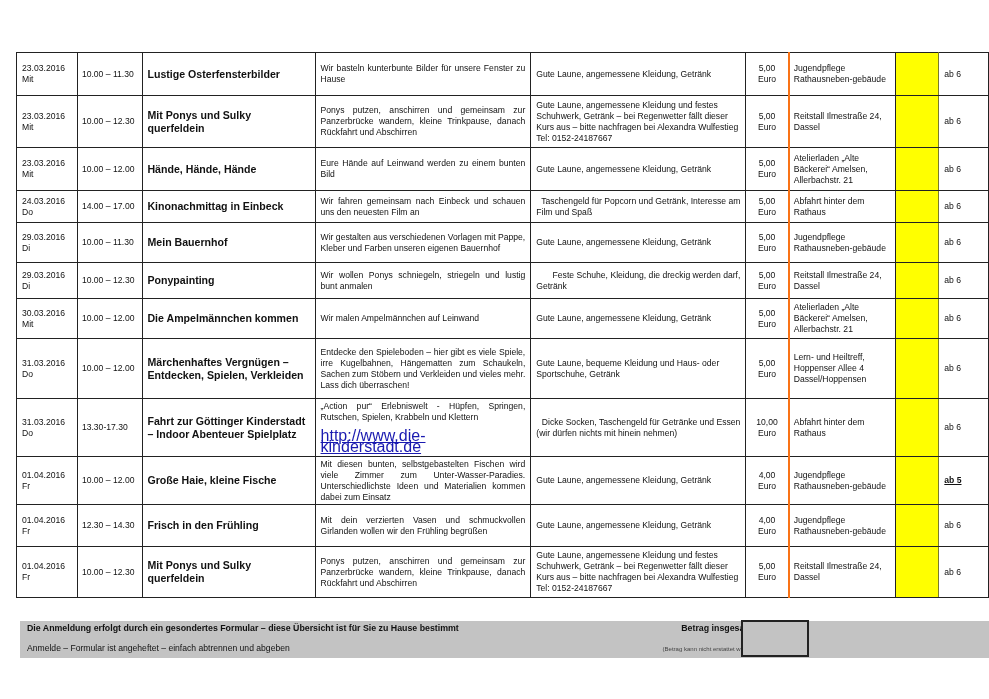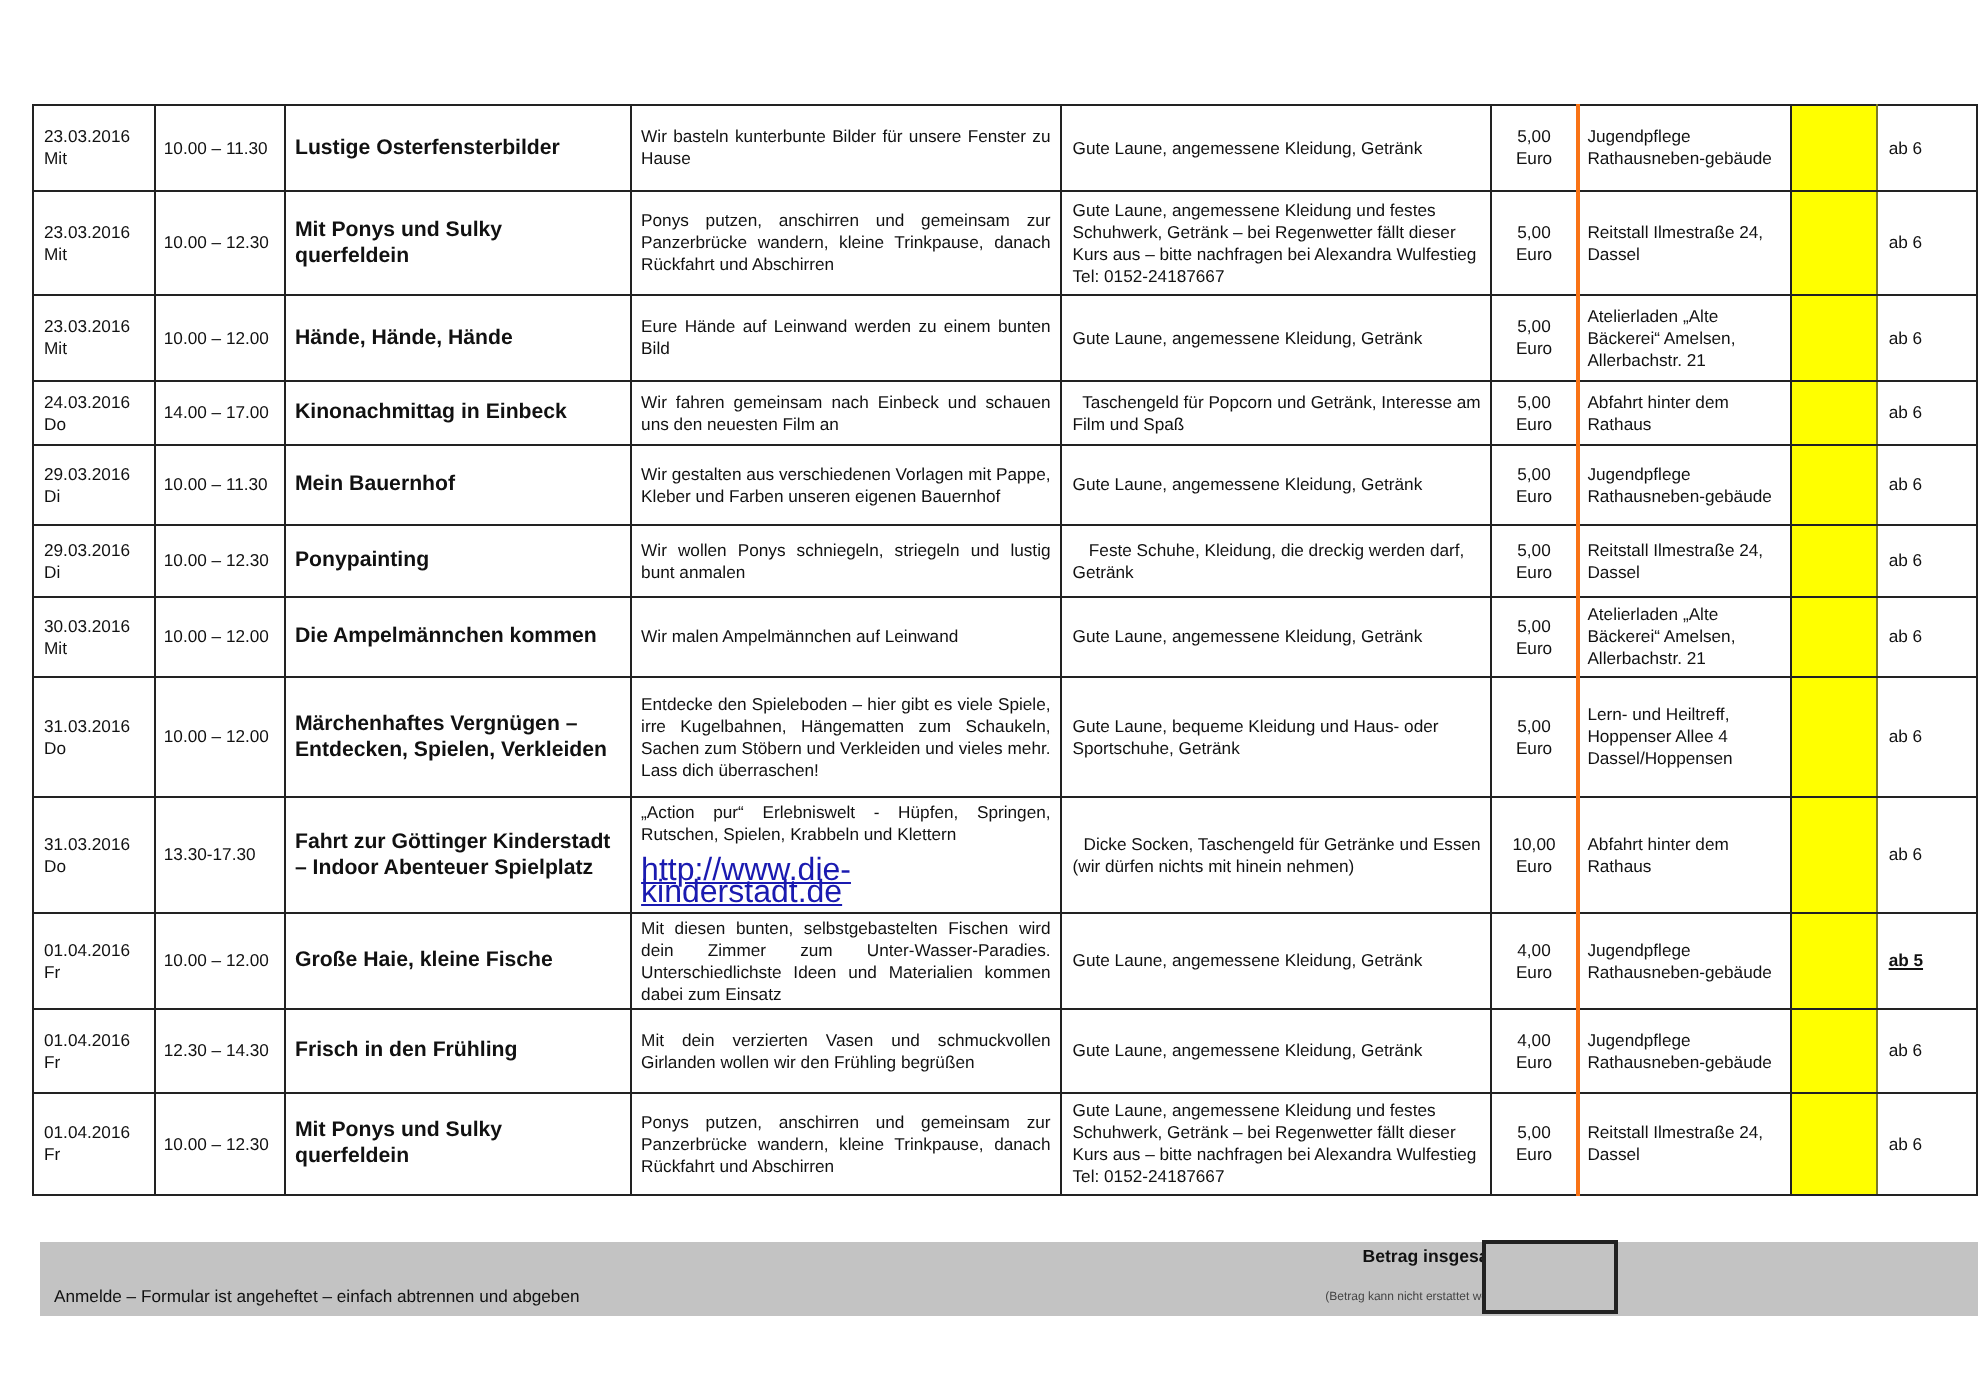--- a/index.html
+++ b/index.html
@@ -92,21 +92,21 @@
         <td class="price"><span>5,00</span><br><span>Euro</span></td>
         <td class="loc">Jugendpflege Rathausneben-gebäude</td>
         <td class="mark"></td>
         <td class="age">ab 6</td>
       </tr>
       <tr style="height: 36px;">
         <td class="date"><span>29.03.2016</span><br><span>Di</span></td>
         <td>10.00 – 12.30</td>
         <td class="title">Ponypainting</td>
         <td class="desc"><span>Wir wollen Ponys schniegeln, striegeln und lustig bunt anmalen</span></td>
-        <td class="desc" style="text-align:center">Feste Schuhe, Kleidung, die dreckig werden darf, Getränk</td>
+        <td class="desc" style="text-align:right">Feste Schuhe, Kleidung, die dreckig werden darf, Getränk</td>
         <td class="price"><span>5,00</span><br><span>Euro</span></td>
         <td class="loc">Reitstall Ilmestraße 24, Dassel</td>
         <td class="mark"></td>
         <td class="age">ab 6</td>
       </tr>
       <tr style="height: 40px;">
         <td class="date"><span>30.03.2016</span><br><span>Mit</span></td>
         <td>10.00 – 12.00</td>
         <td class="title">Die Ampelmännchen kommen</td>
         <td class="desc"><span>Wir malen Ampelmännchen auf Leinwand</span></td>
@@ -135,21 +135,21 @@
         <td class="desc" style="text-align:right">Dicke Socken, Taschengeld für Getränke und Essen (wir dürfen nichts mit hinein nehmen)</td>
         <td class="price"><span>10,00</span><br><span>Euro</span></td>
         <td class="loc">Abfahrt hinter dem Rathaus</td>
         <td class="mark"></td>
         <td class="age">ab 6</td>
       </tr>
       <tr style="height: 48px;">
         <td class="date"><span>01.04.2016</span><br><span>Fr</span></td>
         <td>10.00 – 12.00</td>
         <td class="title">Große Haie, kleine Fische</td>
-        <td class="desc"><span>Mit diesen bunten, selbstgebastelten Fischen wird dein Zimmer zum Unter-Wasser-Paradies. Unterschiedlichste Ideen und Materialien kommen dabei zum Einsatz</span></td>
+        <td class="desc"><span>Mit diesen bunten, selbstgebastelten Fischen wird viele Zimmer zum Unter-Wasser-Paradies. Unterschiedlichste Ideen und Materialien kommen dabei zum Einsatz</span></td>
         <td class="desc" style="text-align:left">Gute Laune, angemessene Kleidung, Getränk</td>
         <td class="price"><span>4,00</span><br><span>Euro</span></td>
         <td class="loc">Jugendpflege Rathausneben-gebäude</td>
         <td class="mark"></td>
         <td class="age u">ab 5</td>
       </tr>
       <tr style="height: 42px;">
         <td class="date"><span>01.04.2016</span><br><span>Fr</span></td>
         <td>12.30 – 14.30</td>
         <td class="title">Frisch in den Frühling</td>
@@ -168,17 +168,18 @@
         <td class="desc" style="text-align:left">Gute Laune, angemessene Kleidung und festes Schuhwerk, Getränk – bei Regenwetter fällt dieser Kurs aus – bitte nachfragen bei Alexandra Wulfestieg Tel: 0152-24187667</td>
         <td class="price"><span>5,00</span><br><span>Euro</span></td>
         <td class="loc">Reitstall Ilmestraße 24, Dassel</td>
         <td class="mark"></td>
         <td class="age">ab 6</td>
       </tr>
     </tbody>
 </table>
 
 <div class="footer">
+  <div class="f1">Die Anmeldung erfolgt durch ein gesondertes Formular – diese Übersicht ist für Sie zu Hause bestimmt</div>
   <div class="f2">Anmelde – Formular ist angeheftet – einfach abtrennen und abgeben</div>
   <div class="betrag">Betrag insgesamt:</div>
   <div class="note">(Betrag kann nicht erstattet werden)</div>
   <div class="box"></div>
 </div>
 
 </body></html>

